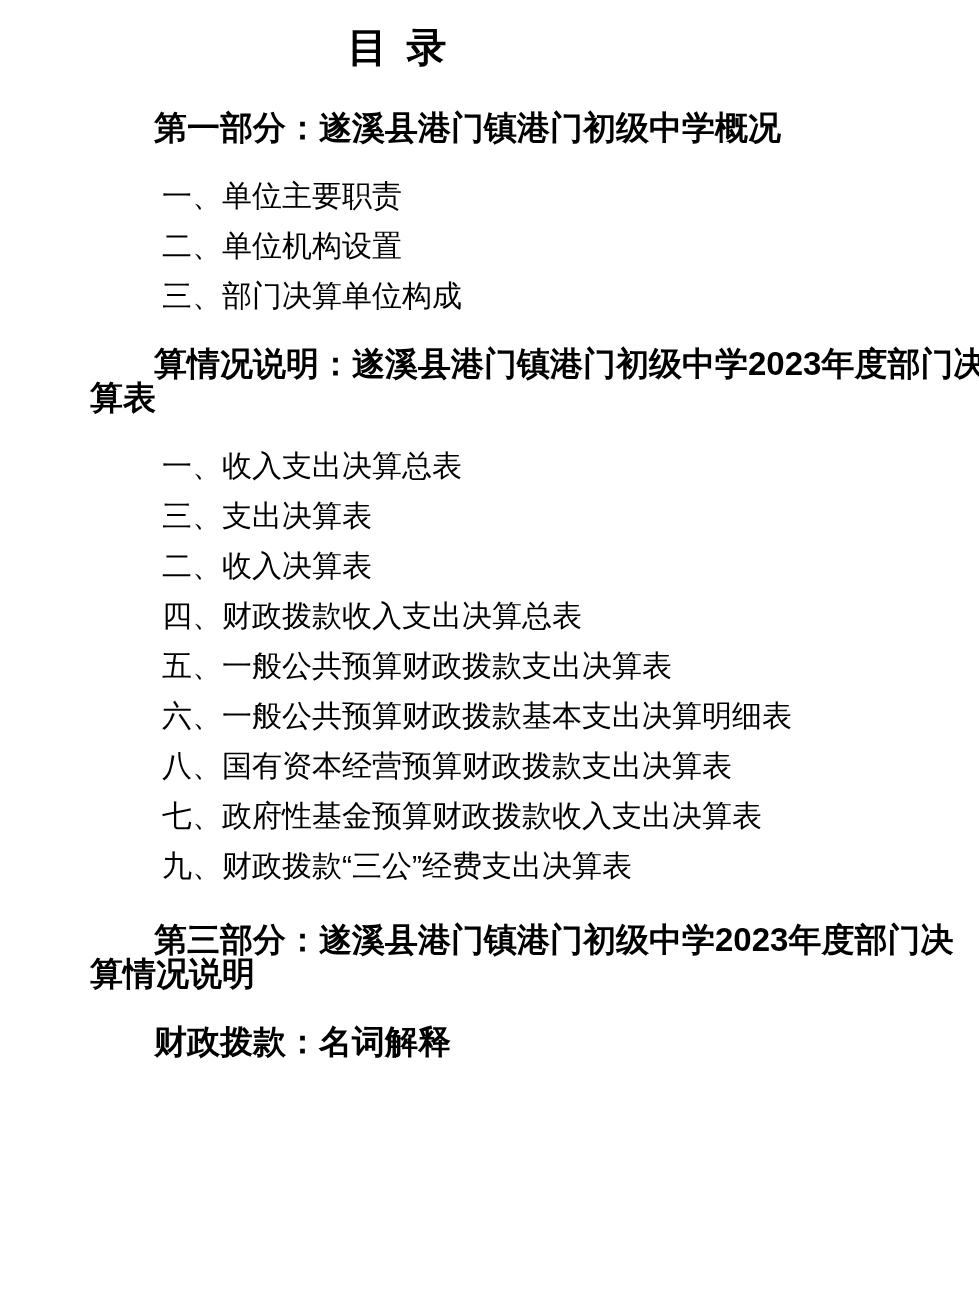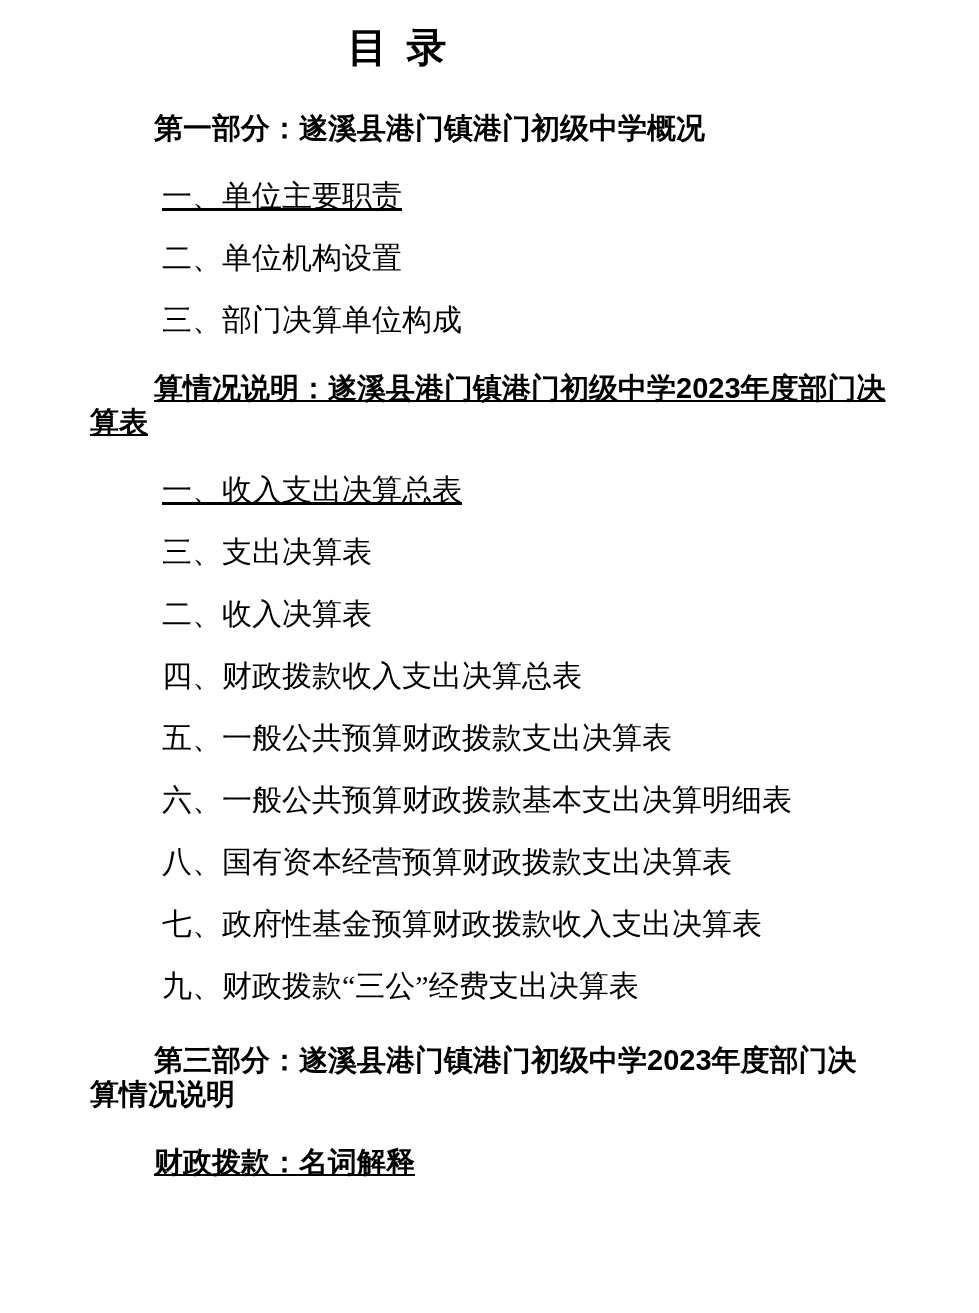--- a/index.html
+++ b/index.html
@@ -26,38 +26,38 @@
     margin: 0;
     padding: 22px 0 0 26px;
     font-size: 40px;
     font-weight: bold;
     line-height: 50px;
     text-align: center;
     word-spacing: 8px;
     white-space: nowrap;
   }
   .heading-line {
-    font-size: 29px;
+    font-size: 33px;
     font-weight: bold;
     line-height: 34px;
     white-space: nowrap;
   }
   .heading-line.indent {
     text-indent: 64px;
   }
   .toc-item {
     font-size: 30px;
     line-height: 34px;
     text-indent: 72px;
     white-space: nowrap;
   }
   .mt-39 { margin-top: 39px; }
   .mt-40 { margin-top: 40px; }
-  .mt-34 { margin-top: 34px; text-decoration: underline; }
-  .mt-31 { margin-top: 28px; font-family: Liberation Serif, serif; }
+  .mt-34 { margin-top: 34px; }
+  .mt-31 { margin-top: 16px; }
 </style>
 </head>
 <body>
 
 <div class="page">
 
   <div class="doc-title">目 录</div>
 
   <section>
     <div class="heading mt-39">

